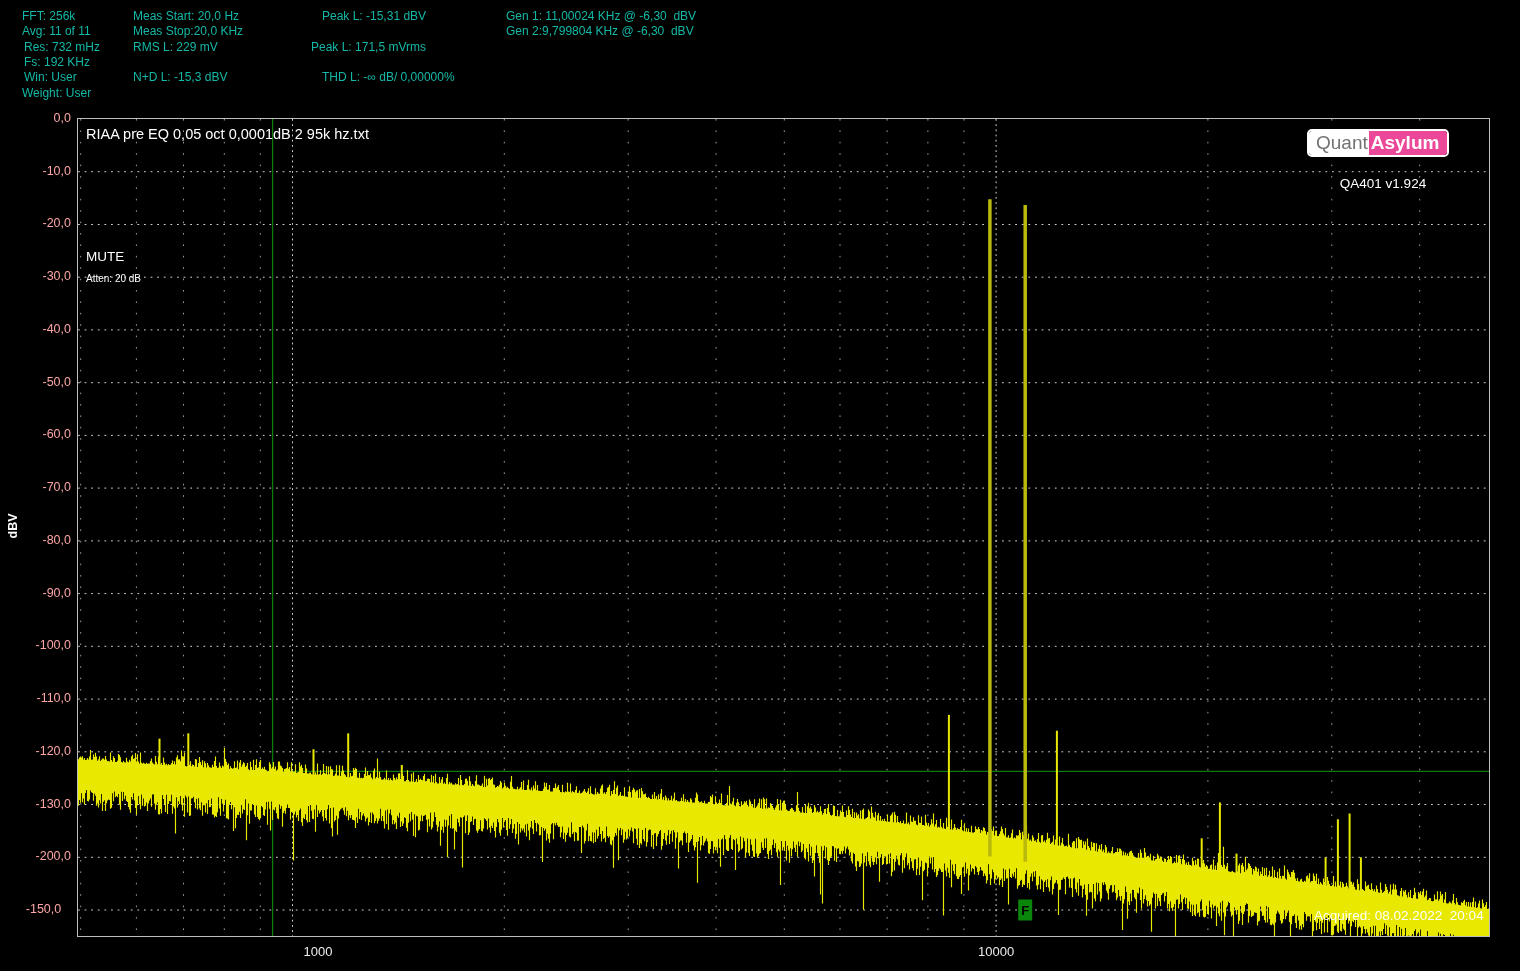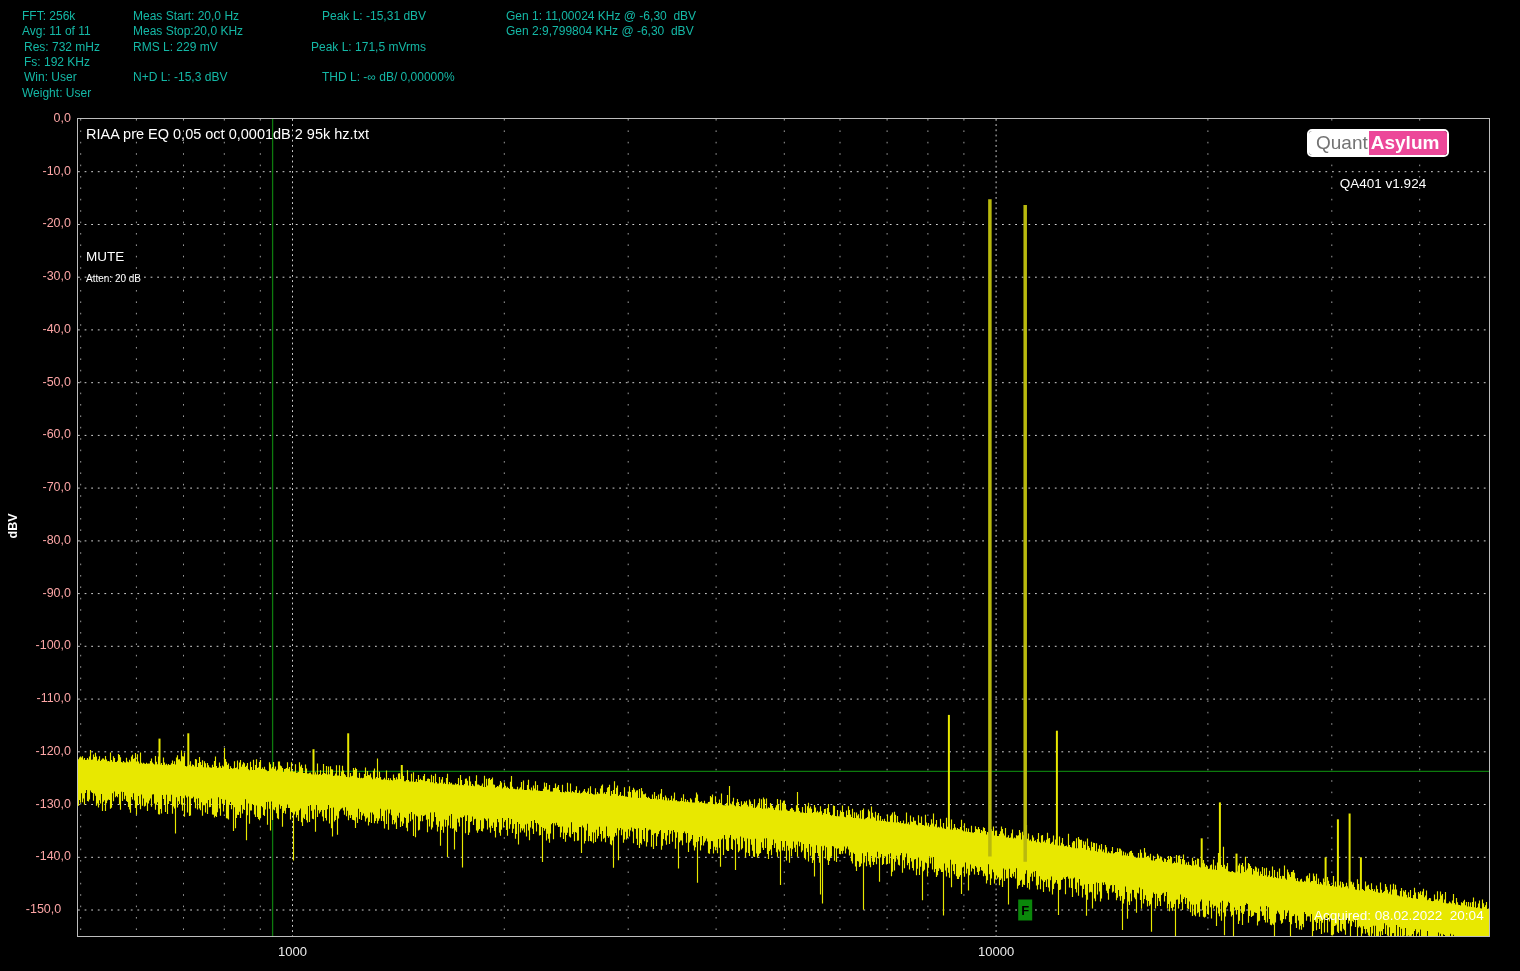--- a/index.html
+++ b/index.html
@@ -135,16 +135,16 @@
 <div class="ytick" style="top: 321.933px;">-40,0</div>
 <div class="ytick" style="top: 374.667px;">-50,0</div>
 <div class="ytick" style="top: 427.4px;">-60,0</div>
 <div class="ytick" style="top: 480.133px;">-70,0</div>
 <div class="ytick" style="top: 532.867px;">-80,0</div>
 <div class="ytick" style="top: 585.6px;">-90,0</div>
 <div class="ytick" style="top: 638.333px;">-100,0</div>
 <div class="ytick" style="top: 691.067px;">-110,0</div>
 <div class="ytick" style="top: 743.8px;">-120,0</div>
 <div class="ytick" style="top: 796.533px;">-130,0</div>
-<div class="ytick" style="top: 849.267px;">-140,0</div>
+<div class="ytick" style="top: 849.267px;">-200,0</div>
 <div class="ytick" style="top: 902px; text-align: center;">-150,0</div>
-<div class="xtick" style="left: 252.5px;">1000</div>
+<div class="xtick" style="left: 252.5px; text-align: right;">1000</div>
 <div class="xtick" style="left: 956.1px;">10000</div>
 
 </body></html>

